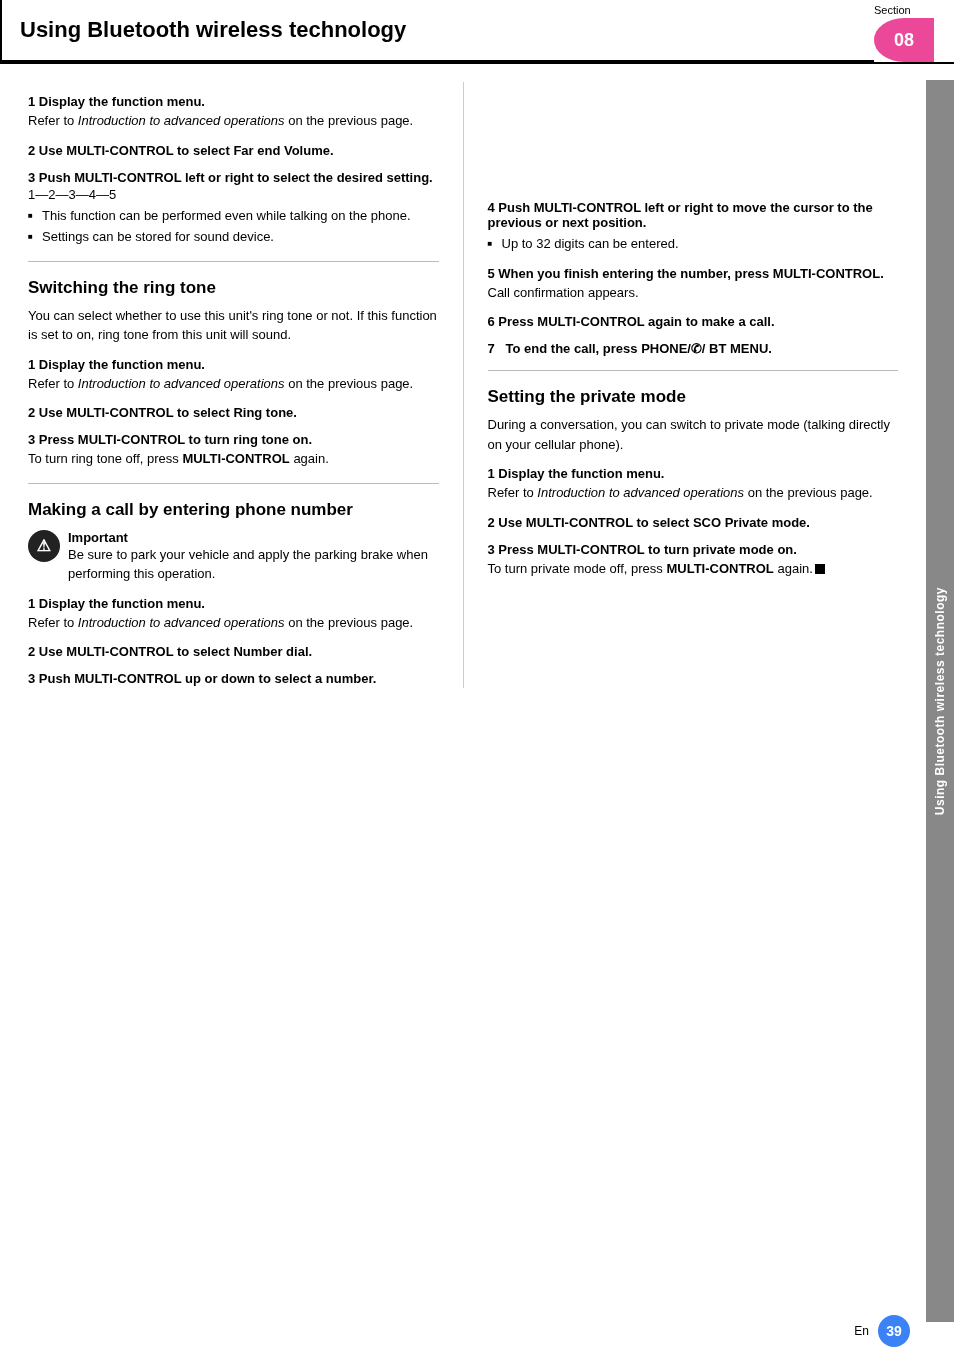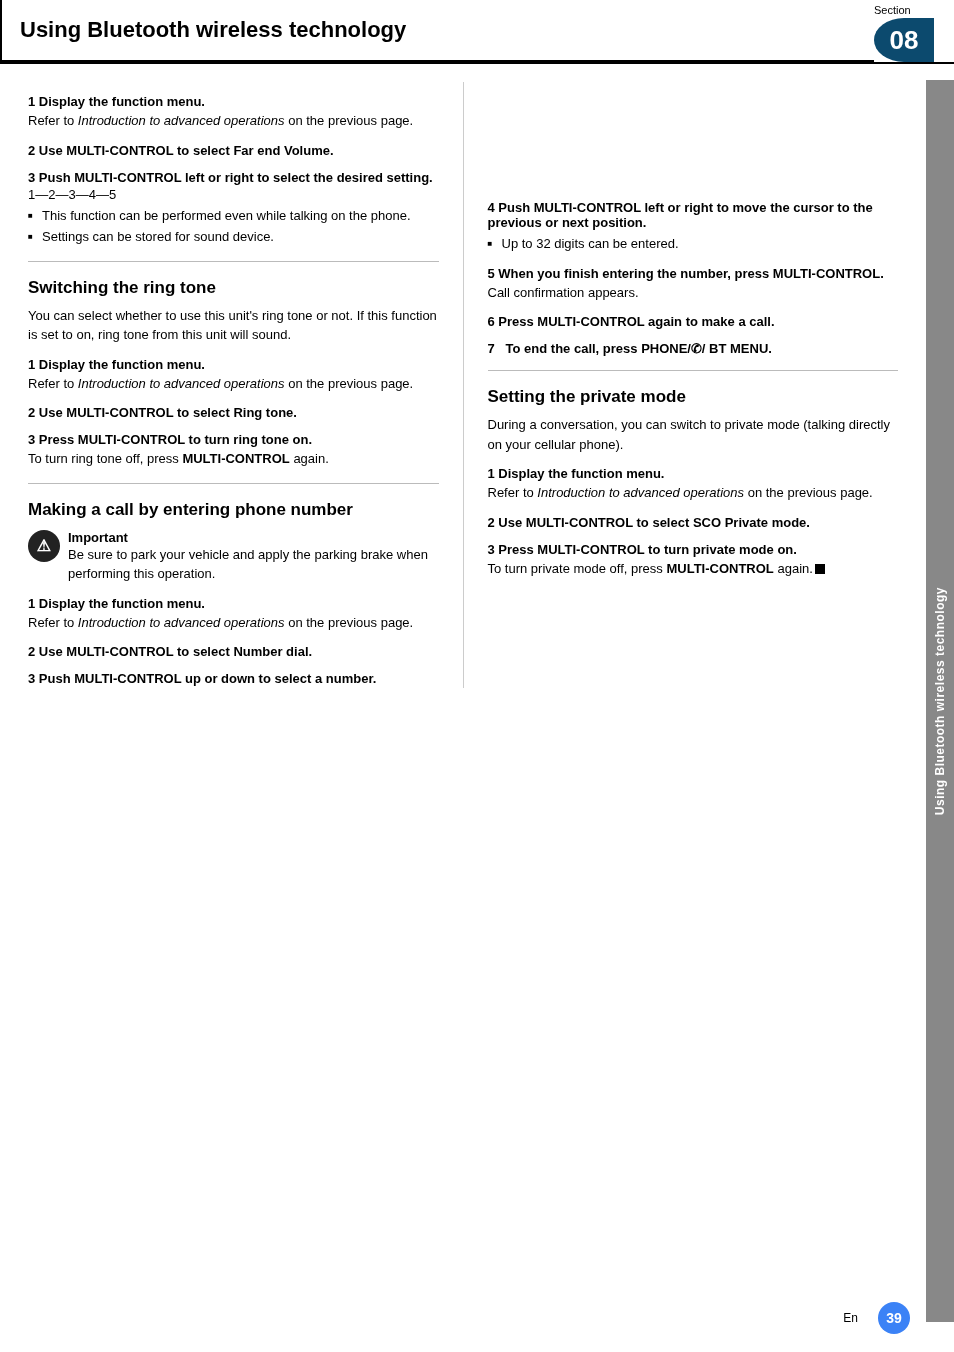--- a/index.html
+++ b/index.html
@@ -57,23 +57,23 @@
     .section-label {
       font-size: 11px;
       font-weight: normal;
       text-align: right;
       padding-right: 8px;
       padding-top: 4px;
       color: #000;
     }
 
     .section-number-box {
-      background: #0c4a6e;
+      background: #ec4899;
       color: #fff;
-      font-size: 26px;
+      font-size: 18px;
       font-weight: bold;
       width: 60px;
       height: 44px;
       display: flex;
       align-items: center;
       justify-content: center;
       border-radius: 50% 0 0 50% / 50% 0 0 50%;
       margin-top: 2px;
     }
 
@@ -213,25 +213,25 @@
     }
 
     .important-text {
       font-size: 13px;
       line-height: 1.5;
     }
 
     
     .footer {
       position: absolute;
-      bottom: 18px;
+      bottom: 5px;
       right: 44px;
       display: flex;
       align-items: center;
-      gap: 20px;
+      gap: 9px;
     }
 
     .footer-lang {
       font-size: 12px;
       color: #000;
     }
 
     .footer-page {
       background: #3b82f6;
       color: #fff;

